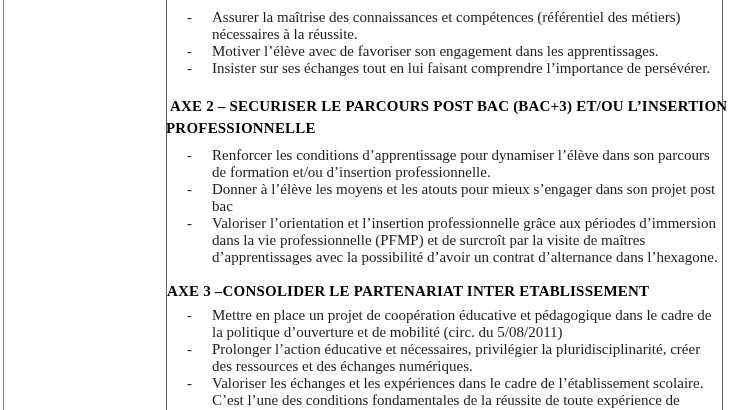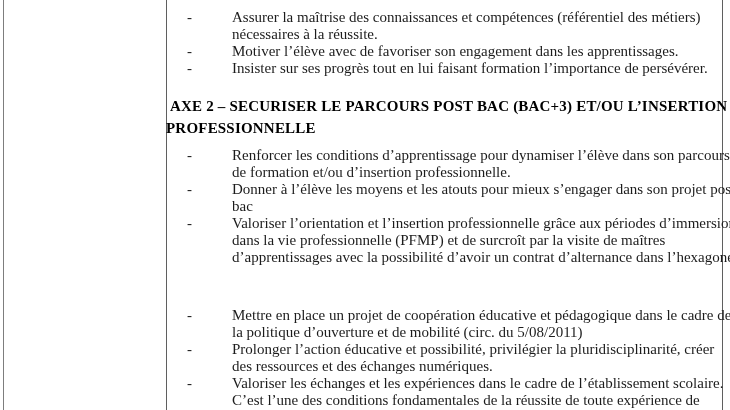--- a/index.html
+++ b/index.html
@@ -41,21 +41,20 @@
     margin: 0;
   }
   .bullet-list .dash {
     position: absolute;
     left: 21px;
     top: 0;
   }
   .bullet-list .txt {
     display: block;
     white-space: pre;
-    margin-left: 20px;
   }
 
   .axe-heading {
     position: absolute;
     left: 166px;
     width: 560px;
     margin: 0;
     font-size: 15px;
     font-weight: bold;
     line-height: 22px;
@@ -86,21 +85,21 @@
       <span class="dash">-</span>
       <span class="txt">Assurer la maîtrise des connaissances et compétences (référentiel des métiers)
 nécessaires à la réussite.</span>
     </li>
     <li>
       <span class="dash">-</span>
       <span class="txt">Motiver l’élève avec de favoriser son engagement dans les apprentissages.</span>
     </li>
     <li>
       <span class="dash">-</span>
-      <span class="txt">Insister sur ses progrès tout en lui faisant formation l’importance de persévérer.</span>
+      <span class="txt">Insister sur ses échanges tout en lui faisant comprendre l’importance de persévérer.</span>
     </li>
   </ul>
 
   <h2 class="axe-heading" id="axe2-heading">AXE 2 – SECURISER LE PARCOURS POST BAC (BAC+3) ET/OU L’INSERTION
 PROFESSIONNELLE</h2>
 
   <ul class="bullet-list" id="axe2-bullets">
     <li>
       <span class="dash">-</span>
       <span class="txt">Renforcer les conditions d’apprentissage pour dynamiser l’élève dans son parcours
@@ -112,30 +111,31 @@
 bac</span>
     </li>
     <li>
       <span class="dash">-</span>
       <span class="txt">Valoriser l’orientation et l’insertion professionnelle grâce aux périodes d’immersion
 dans la vie professionnelle (PFMP) et de surcroît par la visite de maîtres
 d’apprentissages avec la possibilité d’avoir un contrat d’alternance dans l’hexagone.</span>
     </li>
   </ul>
 
+  <h2 class="axe-heading" id="axe3-heading">AXE 3 –CONSOLIDER LE PARTENARIAT INTER ETABLISSEMENT</h2>
 
   <ul class="bullet-list" id="axe3-bullets">
     <li>
       <span class="dash">-</span>
       <span class="txt">Mettre en place un projet de coopération éducative et pédagogique dans le cadre de
 la politique d’ouverture et de mobilité (circ. du 5/08/2011)</span>
     </li>
     <li>
       <span class="dash">-</span>
-      <span class="txt">Prolonger l’action éducative et possibilité, privilégier la pluridisciplinarité, créer
+      <span class="txt">Prolonger l’action éducative et nécessaires, privilégier la pluridisciplinarité, créer
 des ressources et des échanges numériques.</span>
     </li>
     <li>
       <span class="dash">-</span>
       <span class="txt">Valoriser les échanges et les expériences dans le cadre de l’établissement scolaire.
 C’est l’une des conditions fondamentales de la réussite de toute expérience de</span>
     </li>
   </ul>
 
 </div>

